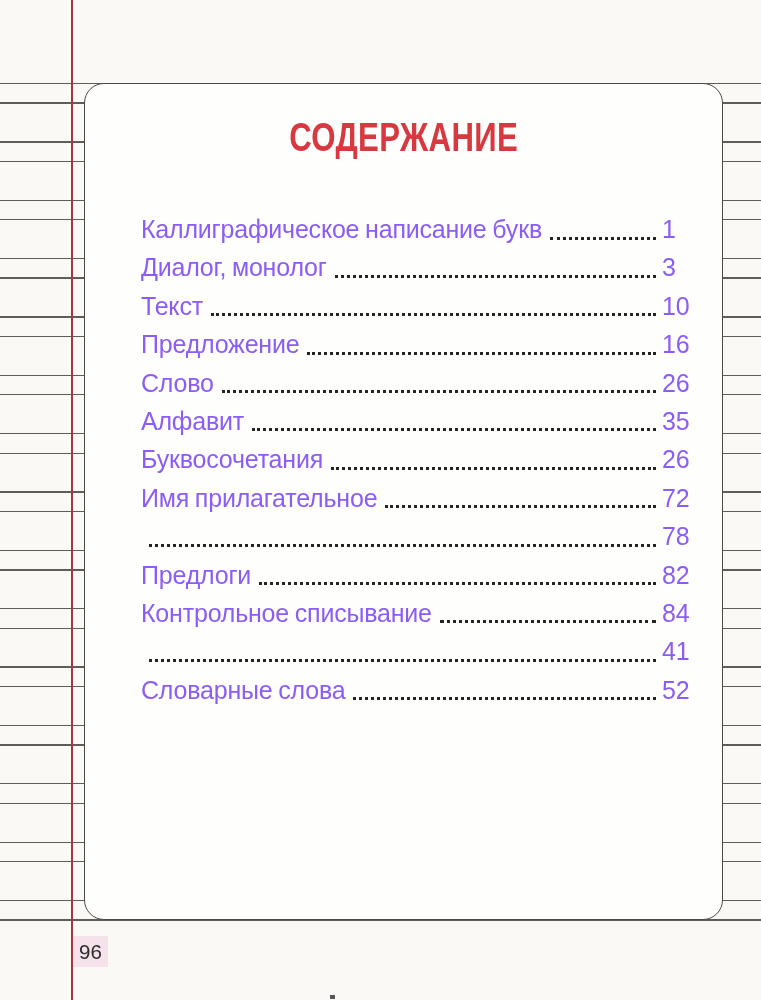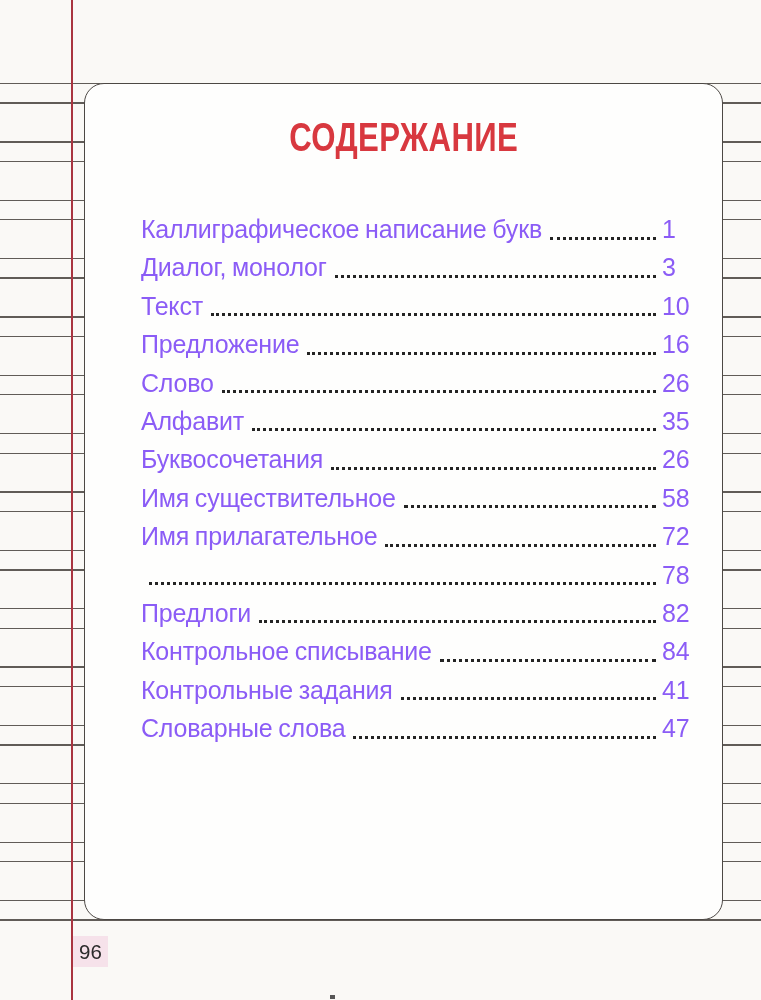--- a/index.html
+++ b/index.html
@@ -124,25 +124,20 @@
     <span class="num">35</span>
   </div>
 
 
   <div class="row">
     <span class="label">Буквосочетания</span>
     <span class="dots"></span>
     <span class="num">26</span>
   </div>
 
-  <div class="row">
-    <span class="label">Имя существительное</span>
-    <span class="dots"></span>
-    <span class="num">58</span>
-  </div>
 
 
   <div class="row">
     <span class="label">Имя прилагательное</span>
     <span class="dots"></span>
     <span class="num">72</span>
   </div>
 
   <div class="row">
     <span class="dots"></span>
@@ -155,29 +150,28 @@
     <span class="num">82</span>
   </div>
 
   <div class="row">
     <span class="label">Контрольное списывание</span>
     <span class="dots"></span>
     <span class="num">84</span>
   </div>
 
   <div class="row">
-    <span class="label">Контрольные задания</span>
     <span class="dots"></span>
     <span class="num">41</span>
   </div>
 
   <div class="row">
     <span class="label">Словарные слова</span>
     <span class="dots"></span>
-    <span class="num">47</span>
+    <span class="num">52</span>
   </div>
 </div>
   </div>
 
   <div class="pagenum">96</div>
 
   <div class="speck"></div>
 
 </div>
 

